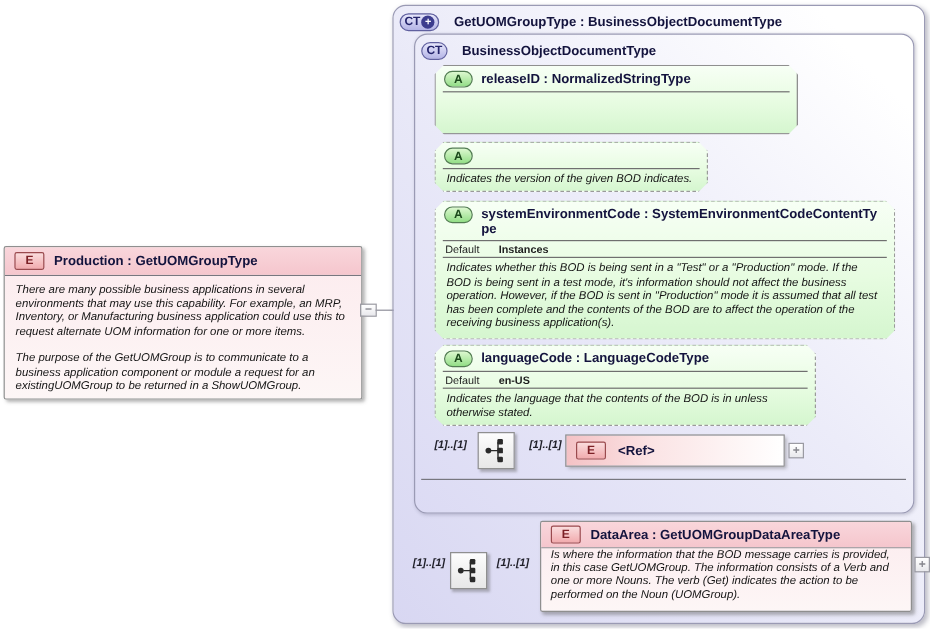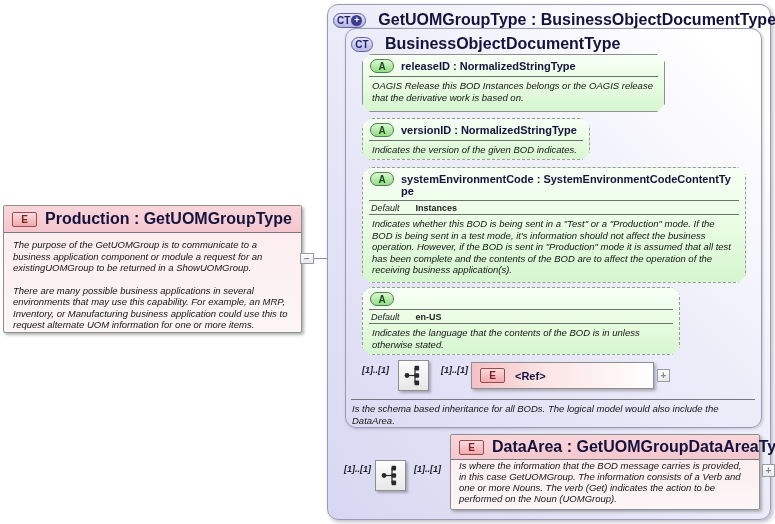--- a/index.html
+++ b/index.html
@@ -11,21 +11,21 @@
   .hline { height:1px; }
   .vline { width:1px; }
 
   
   .ct-box { position:absolute; border:1px solid #9a9ab4; border-radius:11px;
             background:linear-gradient(to top right,#d8d7f2 0%, #e9e9f8 45%, #ffffff 90%);
             box-shadow:2px 2px 4px rgba(60,60,90,.35); z-index:2; }
   .ct-box.inner { background:linear-gradient(to top right,#dcdbf4 0%, #ececf9 50%, #ffffff 92%);
             box-shadow:1px 1px 3px rgba(60,60,90,.25); }
   .ct-header { display:flex; align-items:center; gap:12px; padding:6px 10px 4px 5px; }
-  .box-title { font-size:16px; font-weight:bold; color:#13133d; white-space:nowrap; }
+  .box-title { font-size:11px; font-weight:bold; color:#13133d; white-space:nowrap; }
 
   
   .badge { display:inline-flex; align-items:center; justify-content:center;
            font-weight:bold; font-size:10px; flex:0 0 auto; }
   .badge-ct { min-width:22px; height:15px; padding:0 3px; border-radius:8px;
               background:linear-gradient(#e6e6fb,#b4b4e6); border:1px solid #60609f; color:#23236b; }
   .plus-circle { width:11px; height:11px; border-radius:50%; background:#3c3c8e; color:#ffffff;
               font-size:9px; line-height:11px; display:inline-flex; align-items:center;
               justify-content:center; margin-left:1px; font-weight:bold; }
   .badge-a { width:24px; height:14px; border-radius:8px;
@@ -41,21 +41,21 @@
                 calc(100% - 8px) 100%, 8px 100%, 0 calc(100% - 8px), 0 8px);
       filter:drop-shadow(2px 2px 2px rgba(90,90,90,.5)); }
   .attr-box.dashed { border-style:dashed; border-color:#9a9a9a; }
   .attr-title { display:flex; align-items:flex-start; gap:7px; padding:4px 10px 2px 7px;
       font-size:11px; font-weight:bold; color:#13133d; }
   .attr-title .t { padding-top:1px; }
   .attr-title .t.center { flex:1; text-align:left; word-break:break-all; white-space:normal; }
   .sep { border-top:1px solid #6f6f6f; margin:1px 6px 0 6px; }
   .default-row { display:flex; gap:16px; padding:1px 8px 1px 8px; font-size:9px; color:#1d1d1d;
       border-bottom:1px solid #6f6f6f; margin:1px 6px 0 6px; padding-left:2px; }
-  .default-label { font-style:italic; }
+  .default-label { }
   .default-value { font-weight:bold; }
   .attr-doc { padding:3px 9px 4px 9px; font-size:9.5px; font-style:italic;
       line-height:11.5px; color:#141414; }
 
   
   .elem-box { position:absolute; z-index:3; border:1px solid #8f8f8f; border-radius:2px;
       background:linear-gradient(#fcebee 0%, #fdf6f6 100%);
       box-shadow:2px 2px 3px rgba(90,90,90,.45); }
   .elem-header { display:flex; align-items:center; gap:8px; padding:4px 8px;
       background:linear-gradient(#f9d6db,#f5c6cd); border-bottom:1px solid #77777f;
@@ -125,40 +125,38 @@
       <span class="box-title">BusinessObjectDocumentType</span>
     </div>
   </div>
 
   <div class="elem-box" style="left:3px; top:205px; width:299px; height:128px;">
     <div class="elem-header">
       <span class="badge badge-e">E</span>
       <span class="box-title">Production : GetUOMGroupType</span>
     </div>
     <div class="elem-body">
+      <p>There are many possible business applications in several environments that may use this capability.  For example, an MRP, Inventory, or Manufacturing business application could use this to request alternate UOM information for one or more items.</p>
       <p>The purpose of the GetUOMGroup is to communicate to a business application component or module a request for an existingUOMGroup to be returned in a ShowUOMGroup.</p>
-      <p>There are many possible business applications in several environments that may use this capability.  For example, an MRP, Inventory, or Manufacturing business application could use this to request alternate UOM information for one or more items.</p>
     </div>
   </div>
 
   <div class="mini-btn minus-btn" style="left:300px; top:253px;">−</div>
 
   <div class="attr-box" style="left:362px; top:54px; width:303px; height:58px;">
     <div class="attr-title">
       <span class="badge badge-a">A</span>
       <span class="t">releaseID : NormalizedStringType</span>
     </div>
     <div class="sep"></div>
-    <div class="attr-doc">OAGIS Release this BOD Instances belongs or the OAGIS release that the derivative work is based on.</div>
   </div>
 
   <div class="attr-box dashed" style="left:362px; top:118px; width:228px; height:42px;">
     <div class="attr-title">
       <span class="badge badge-a">A</span>
-      <span class="t">versionID : NormalizedStringType</span>
     </div>
     <div class="sep"></div>
     <div class="attr-doc">Indicates the version of the given BOD indicates.</div>
   </div>
 
   <div class="attr-box dashed" style="left:362px; top:167px; width:384px; height:116px;">
     <div class="attr-title">
       <span class="badge badge-a">A</span>
       <span class="t center">systemEnvironmentCode : SystemEnvironmentCodeContentType</span>
     </div>
@@ -166,20 +164,21 @@
     <div class="default-row">
       <span class="default-label">Default</span>
       <span class="default-value">Instances</span>
     </div>
     <div class="attr-doc">Indicates whether this BOD is being sent in a "Test" or a "Production" mode. If the BOD is being sent in a test mode, it's information should not affect the business operation. However, if the BOD is sent in "Production" mode it is assumed that all test has been complete and the contents of the BOD are to affect the operation of the receiving business application(s).</div>
   </div>
 
   <div class="attr-box dashed" style="left:362px; top:287px; width:318px; height:68px;">
     <div class="attr-title">
       <span class="badge badge-a">A</span>
+      <span class="t">languageCode : LanguageCodeType</span>
     </div>
     <div class="sep"></div>
     <div class="default-row">
       <span class="default-label">Default</span>
       <span class="default-value">en-US</span>
     </div>
     <div class="attr-doc">Indicates the language that the contents of the BOD is in unless otherwise stated.</div>
   </div>
 
   <span class="card" style="left:362px; top:365px;">[1]..[1]</span>
@@ -195,21 +194,20 @@
   </div>
   <span class="card" style="left:441px; top:365px;">[1]..[1]</span>
 
   <div class="ref-box" style="left:471px; top:362px; width:183px; height:27px;">
     <span class="badge badge-e">E</span>
     <span class="ref-name">&lt;Ref&gt;</span>
   </div>
   <div class="mini-btn plus-btn" style="left:657px; top:369px;">+</div>
 
   <div class="inner-doc-sep" style="left:351px; top:399px; width:404px;"></div>
-  <div class="inner-doc" style="left:352px; top:403px; width:402px;">Is the schema based inheritance for all BODs. The logical model would also include the DataArea.</div>
 
   <span class="card" style="left:344px; top:464px;">[1]..[1]</span>
   <div class="seq-btn" style="left:375px; top:460px;">
     <svg width="21" height="23" viewBox="0 0 21 23">
       <circle cx="4" cy="11.5" r="2.4" fill="#2a2a2a"></circle>
       <line x1="6" y1="11.5" x2="12" y2="11.5" stroke="#2a2a2a" stroke-width="1.2"></line>
       <line x1="12" y1="4" x2="12" y2="19" stroke="#2a2a2a" stroke-width="1.2"></line>
       <rect x="11.5" y="1.8" width="4.6" height="4.6" rx="1" fill="#2a2a2a"></rect>
       <rect x="11.5" y="9.2" width="4.6" height="4.6" rx="1" fill="#2a2a2a"></rect>
       <rect x="11.5" y="16.6" width="4.6" height="4.6" rx="1" fill="#2a2a2a"></rect>

